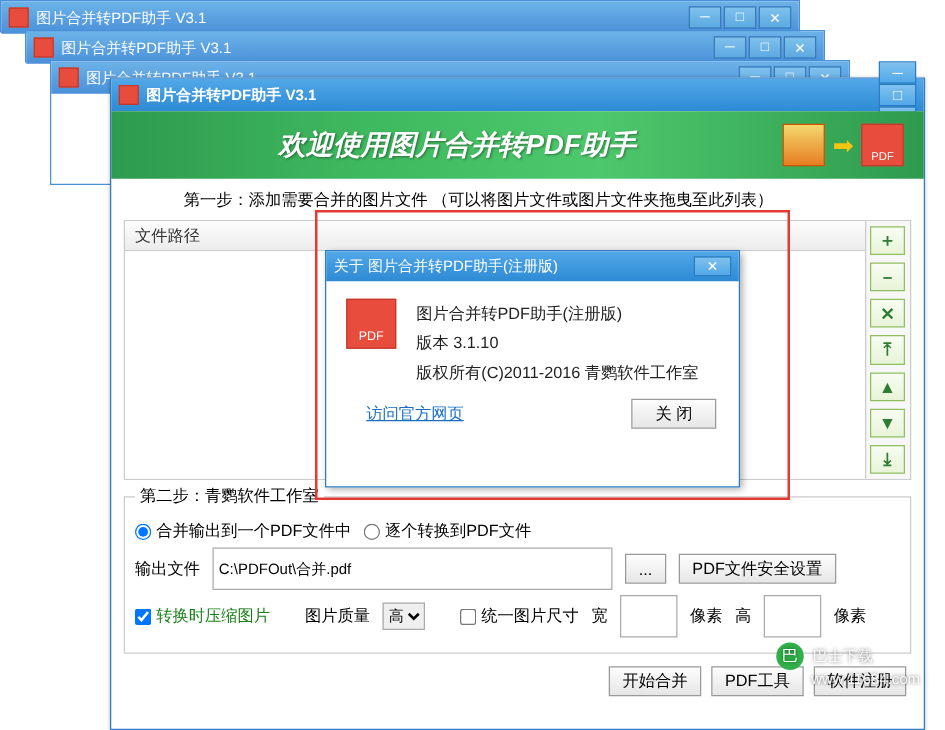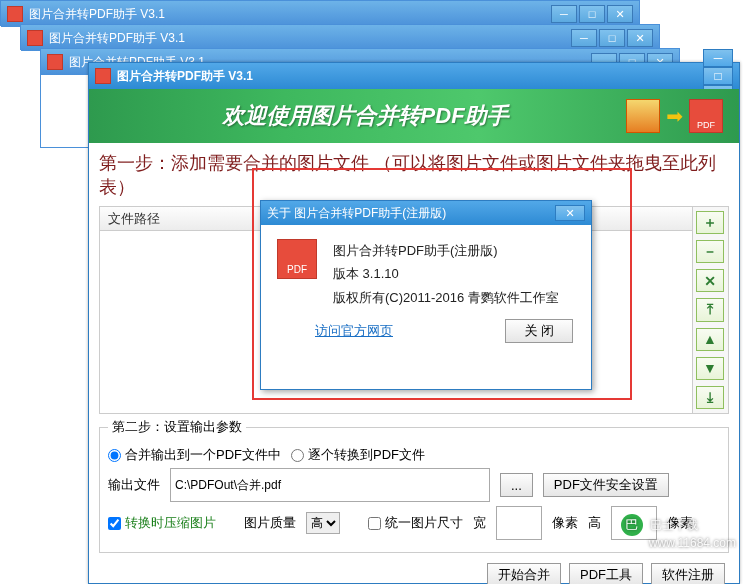--- a/index.html
+++ b/index.html
@@ -26,21 +26,21 @@
 
 .banner { height: 54px; background: linear-gradient(90deg, #2e9a4e 0%, #3eb85e 30%, #4ec86c 60%, #2e9a4e 100%); display: flex; align-items: center; padding: 0 16px; position: relative; justify-content: flex-end; }
 .banner .slogan { color: #fff; font-size: 22px; font-weight: bold; font-style: italic; text-shadow: 1px 1px 2px rgba(0,0,0,0.4); flex: 1; text-align: center; }
 .banner .convicons { display: flex; align-items: center; gap: 6px; }
 .banner .pic { width: 34px; height: 34px; background: linear-gradient(#f5d76e,#e67e22); border: 1px solid #d35400; }
 .banner .arrow { color: #f1c40f; font-size: 20px; }
 .banner .pdf { width: 34px; height: 34px; background: #e74c3c; border: 1px solid #c0392b; color: #fff; font-size: 9px; display: flex; align-items: flex-end; justify-content: center; padding-bottom: 2px; }
 
 .content { padding: 8px 10px 4px 10px; height: calc(100% - 26px - 54px); display: flex; flex-direction: column; gap: 4px; }
 
-.step-label { font-size: 18px; color: #7f1d1d; margin-bottom: 3px; }
+.step-label { font-size: 13px; color: #000000; margin-bottom: 3px; margin-left: 48px; }
 .step1-wrap { border: 1px solid #ccc; display: flex; height: 208px; position: relative; }
 .filelist { flex: 1; display: flex; flex-direction: column; }
 .filelist .header { height: 24px; background: linear-gradient(#fdfdfd,#ececec); border-bottom: 1px solid #ccc; display: flex; align-items: center; padding: 0 8px; font-size: 13px; color: #333; }
 .filelist .body { flex: 1; background: #fff; }
 .side-btns { width: 36px; display: flex; flex-direction: column; gap: 6px; padding: 4px 3px; border-left: 1px solid #ccc; background: #f7f7f7; }
 .side-btn { width: 28px; height: 26px; border: 1px solid #8fbf5e; background: linear-gradient(#f8fcf2,#e8f4d8); color: #2e7d32; font-size: 14px; font-weight: bold; display: flex; align-items: center; justify-content: center; cursor: pointer; }
 
 fieldset { border: 1px solid #ccc; padding: 6px 8px 8px 8px; font-size: 13px; }
 legend { padding: 0 4px; }
 .row { display: flex; align-items: center; gap: 10px; margin: 4px 0; font-size: 13px; }
@@ -56,21 +56,21 @@
 .redbox { position: absolute; border: 2px solid #e53935; pointer-events: none; }
 
 
 .about { position: absolute; left: 260px; top: 200px; width: 332px; height: 190px; background: #fff; border: 1px solid #2d7cc1; box-shadow: 2px 2px 6px rgba(0,0,0,0.35); }
 .about .dtitle { height: 24px; background: linear-gradient(#52a8e8,#2d8ad4); display: flex; align-items: center; padding: 0 6px; color: #fff; font-size: 12px; }
 .about .dtitle .dt { flex: 1; }
 .about .dclose { width: 30px; height: 16px; background: linear-gradient(#7fc1ee,#52a8e8); border: 1px solid #2d7cc1; color: #fff; font-size: 11px; display: flex; align-items: center; justify-content: center; cursor: pointer; }
 .about .dbody { padding: 14px 16px 10px 16px; display: flex; gap: 16px; }
 .about .dicon { width: 40px; height: 40px; background: #e74c3c; border: 1px solid #c0392b; color: #fff; font-size: 10px; display: flex; align-items: flex-end; justify-content: center; padding-bottom: 3px; }
 .about .dtext { font-size: 13px; color: #222; line-height: 1.8; }
-.about .dfoot { display: flex; justify-content: space-between; align-items: center; padding: 0 18px 12px 54px; font-size: 13px; }
+.about .dfoot { display: flex; justify-content: space-between; align-items: center; padding: 0 18px 12px 32px; font-size: 13px; }
 .about .dfoot a { color: #1a6fc4; text-decoration: underline; cursor: pointer; }
 .about .dfoot .btn { height: 24px; padding: 0 18px; border: 1px solid #999; background: linear-gradient(#fdfdfd,#e6e6e6); font-size: 13px; cursor: pointer; }
 
 .watermark { position: absolute; right: 20px; bottom: 34px; font-size: 12px; color: rgba(255,255,255,0.9); text-shadow: 0 0 3px rgba(0,0,0,0.6); }
 .watermark .logo { display:inline-flex; width:22px; height:22px; background:#30b04a; border-radius:50%; align-items:center; justify-content:center; color:#fff; font-size:13px; margin-right:4px; }
 </style>
 </head>
 <body>
 
 <div class="bg-window bg1">
@@ -141,21 +141,21 @@
         <span class="side-btn">－</span>
         <span class="side-btn">✕</span>
         <span class="side-btn">⤒</span>
         <span class="side-btn">▲</span>
         <span class="side-btn">▼</span>
         <span class="side-btn">⤓</span>
       </div>
     </div>
 
     <fieldset>
-      <legend>第二步：设置输出参数</legend>
+      <legend>第二步：青鹦软件工作室</legend>
       <div class="row">
         <label>
           <input type="radio" name="mode" checked="" style="">
           <span>合并输出到一个PDF文件中</span>
         </label>
         <label>
           <input type="radio" name="mode" style="">
           <span>逐个转换到PDF文件</span>
         </label>
       </div>

